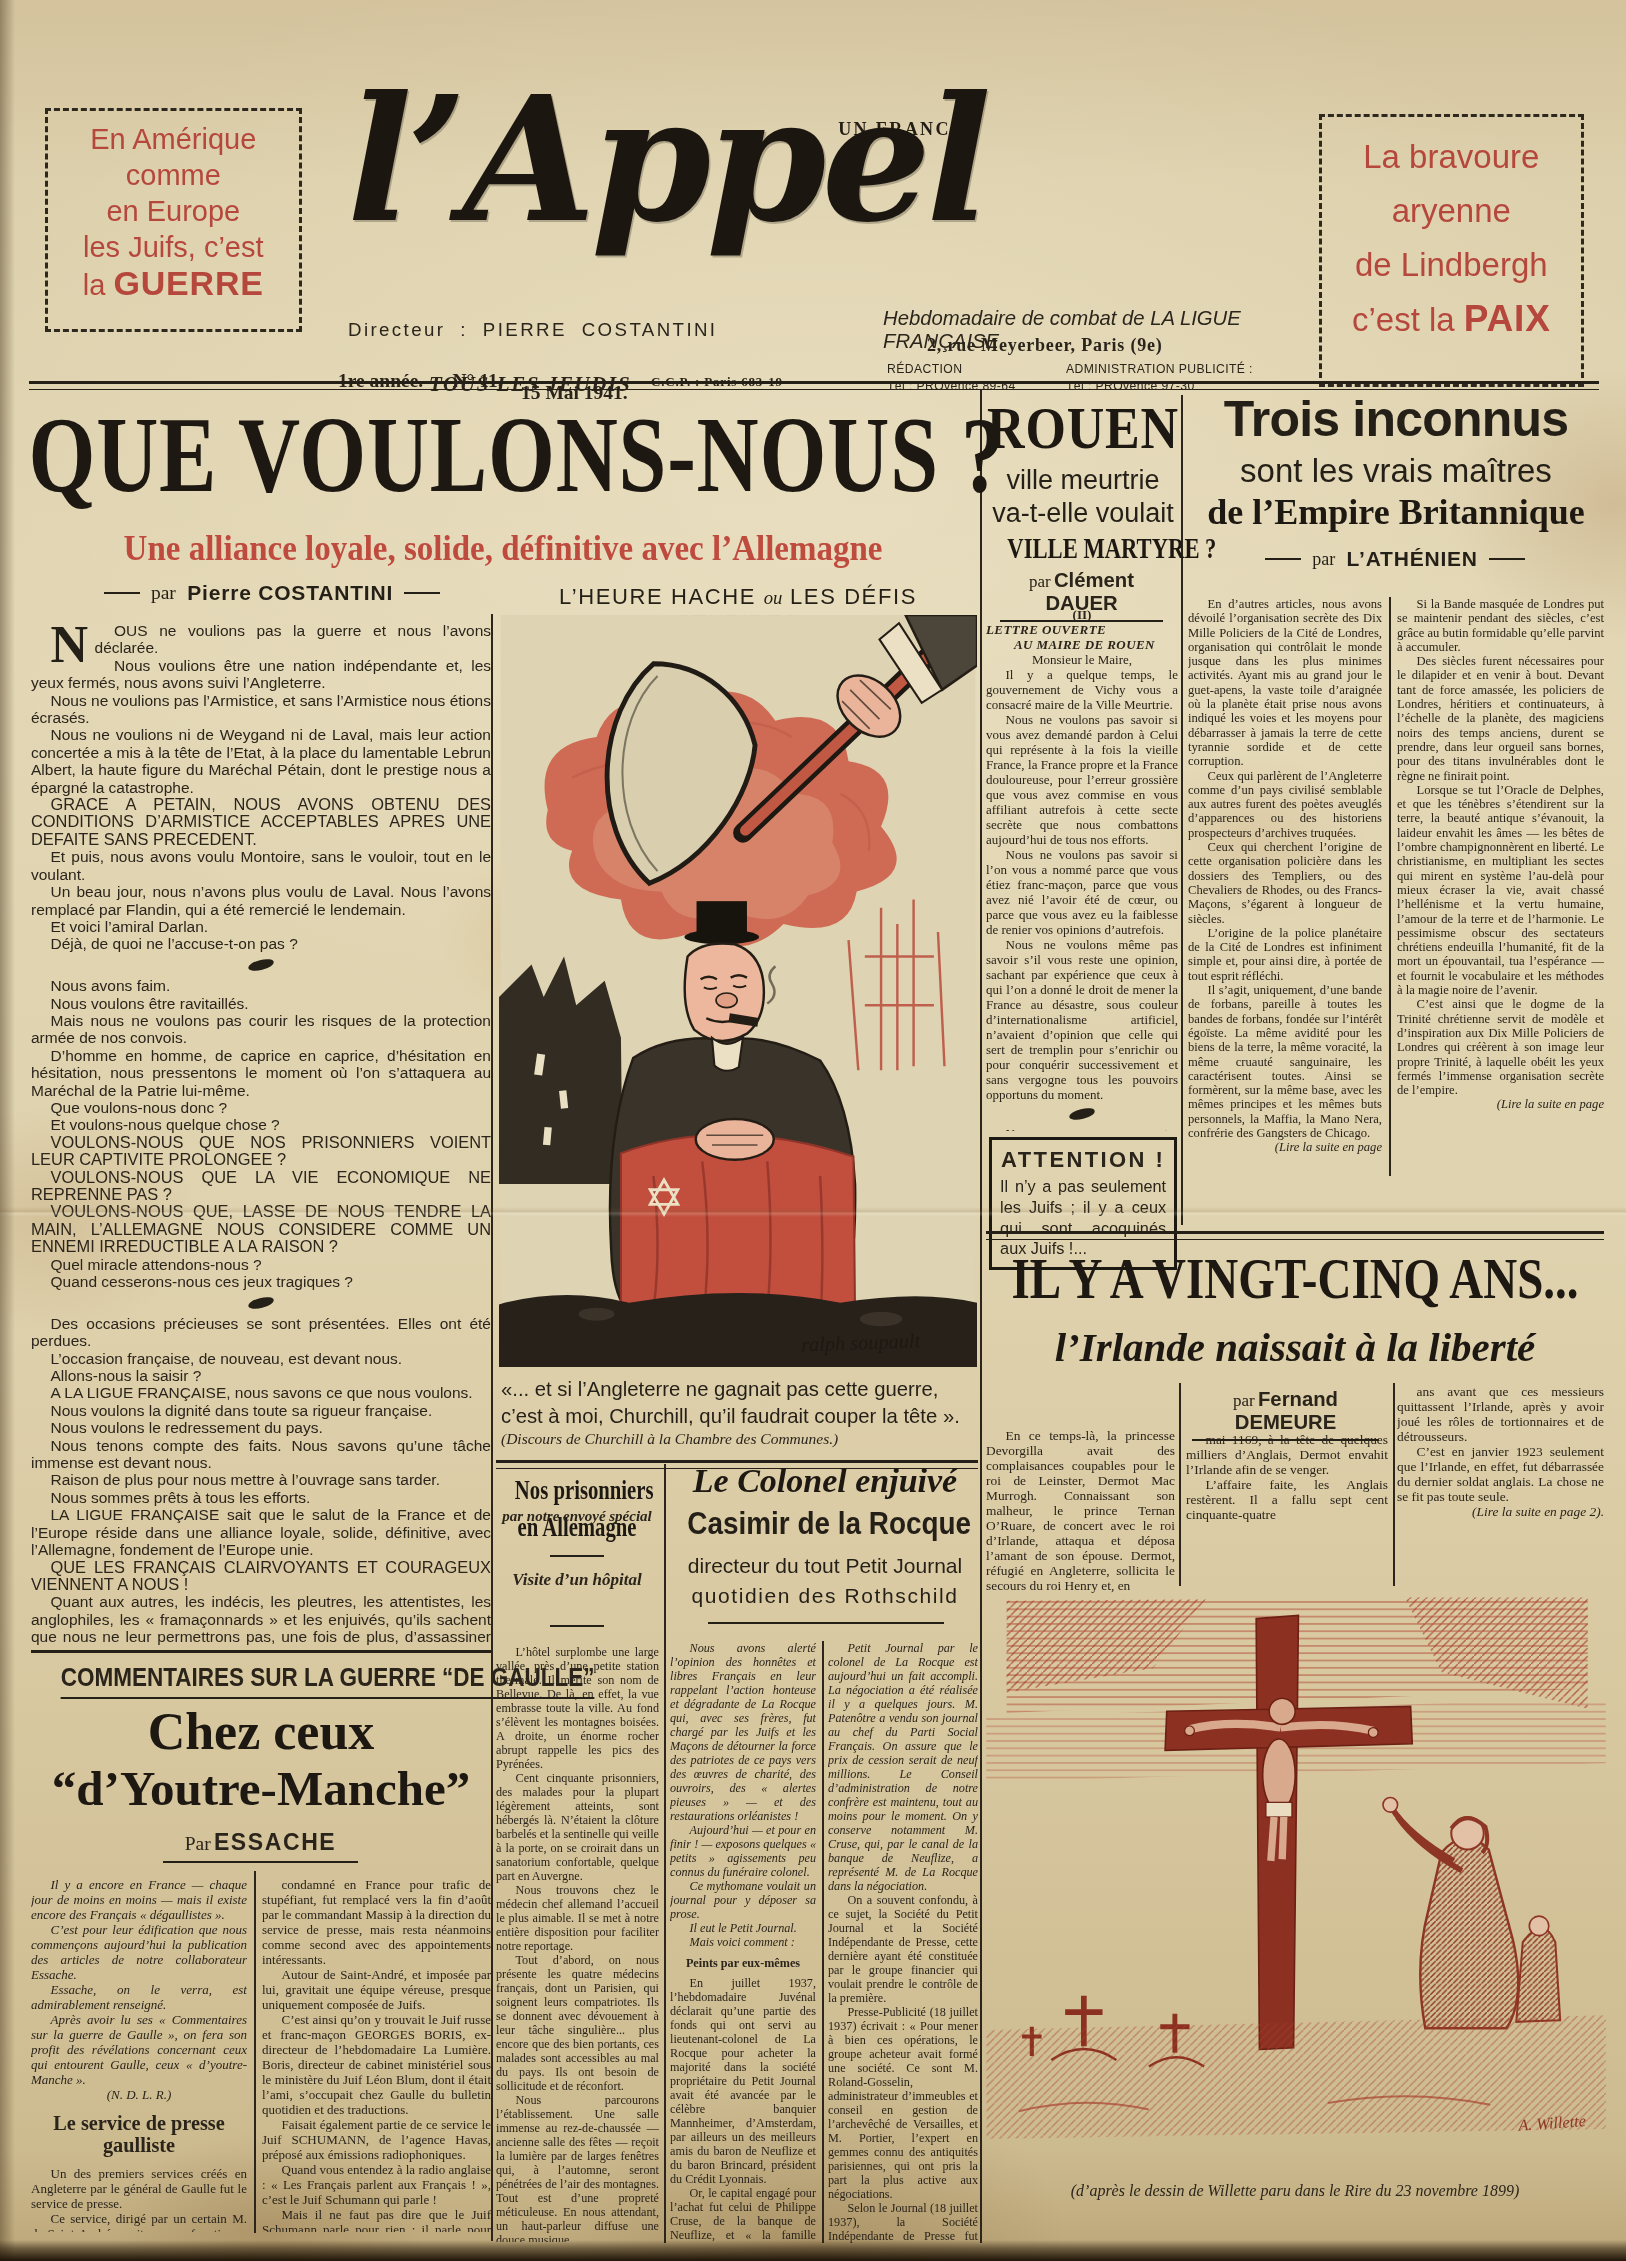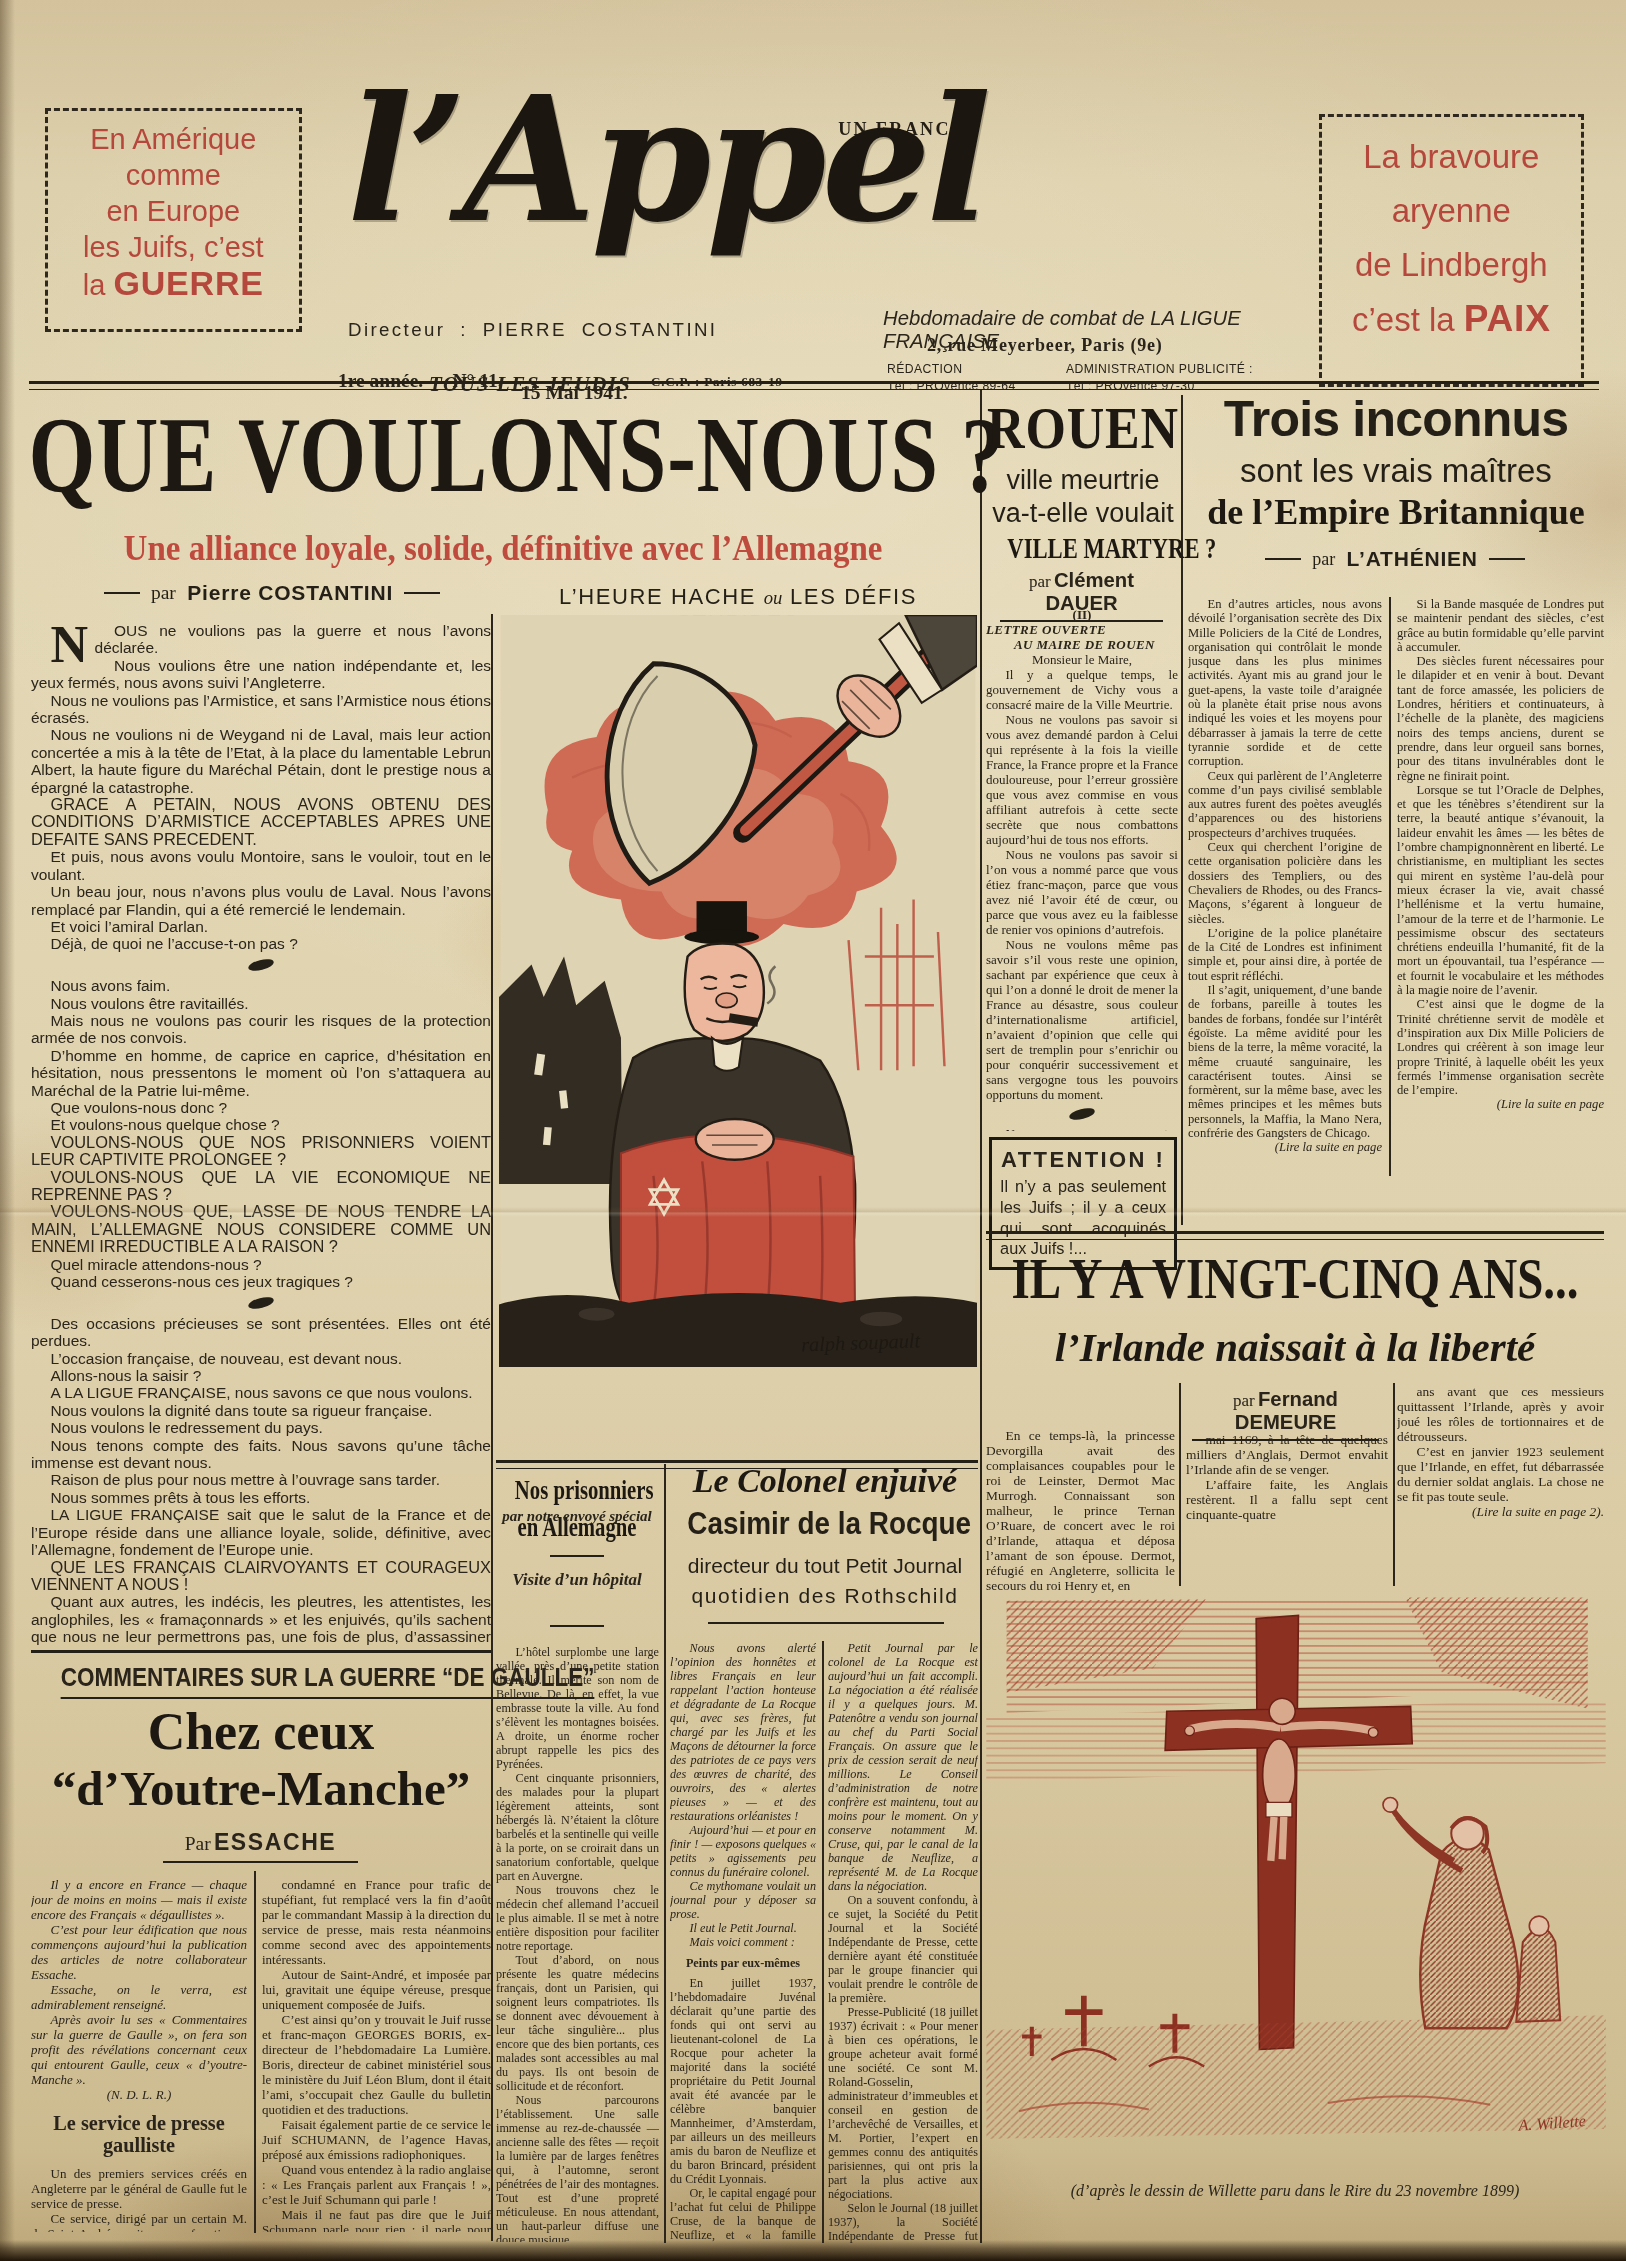--- a/index.html
+++ b/index.html
@@ -240,20 +240,24 @@
       <g stroke="#ece0c4" stroke-width="3.5" fill="none">
         <polygon points="203,695 220,725 186,725"></polygon>
         <polygon points="203,737 186,707 220,707"></polygon>
       </g>
     </g>
     <path d="M0,848 Q80,826 160,846 Q300,822 420,846 Q520,830 588,846 L588,925 L0,925 Z" fill="#27211a"></path>
     <ellipse cx="120" cy="860" rx="22" ry="8" fill="#3b332a"></ellipse>
       <ellipse cx="470" cy="866" rx="26" ry="9" fill="#3b332a"></ellipse>
     <text x="372" y="906" font-family="Liberation Serif, serif" font-style="italic" font-size="25" fill="#1d1812" transform="rotate(-2 372 906)">ralph soupault</text>
   </svg>
+  <div class="abs" style="left:501px;top:1376px;width:475px;height:78px;overflow:hidden;">
+    <span class="caption-line">«... et si l’Angleterre ne gagnait pas cette guerre, c’est à moi, Churchill, qu’il faudrait couper la tête ».</span>
+    <span class="caption-src">(Discours de Churchill à la Chambre des Communes.)</span>
+  </div>
   <div class="abs drule" style="left:496px;top:1460px;width:482px;"></div>
 
   <div class="abs h-serif-fat" style="left:493px;top:1474px;width:168px;font-size:28px;transform:scaleX(.74);transform-origin:center top;white-space:nowrap;">Nos prisonniers</div>
   <div class="abs h-serif-fat" style="left:493px;top:1511px;width:168px;font-size:28px;transform:scaleX(.74);transform-origin:center top;white-space:nowrap;">en Allemagne</div>
   <div class="abs srule" style="left:550px;top:1555px;width:54px;height:2px;"></div>
   <div class="abs ctrt" style="left:493px;top:1570px;width:168px;font-style:italic;font-weight:bold;font-size:17px;">Visite d’un hôpital</div>
   <div class="abs ctrt" style="left:493px;top:1508px;width:168px;font-style:italic;font-weight:bold;font-size:15px;">par notre envoyé spécial</div>
   <div class="abs srule" style="left:550px;top:1625px;width:54px;height:2px;"></div>
   <div class="abs textcol pris-col" style="left:496px;top:1645px;width:163px;height:597px;">
       <p class="ind">L’hôtel surplombe une large vallée, près d’une petite station thermale. Il mérite son nom de Bellevue. De là, en effet, la vue embrasse toute la ville. Au fond s’élèvent les montagnes boisées. A droite, un énorme rocher abrupt rappelle les pics des Pyrénées.</p>

